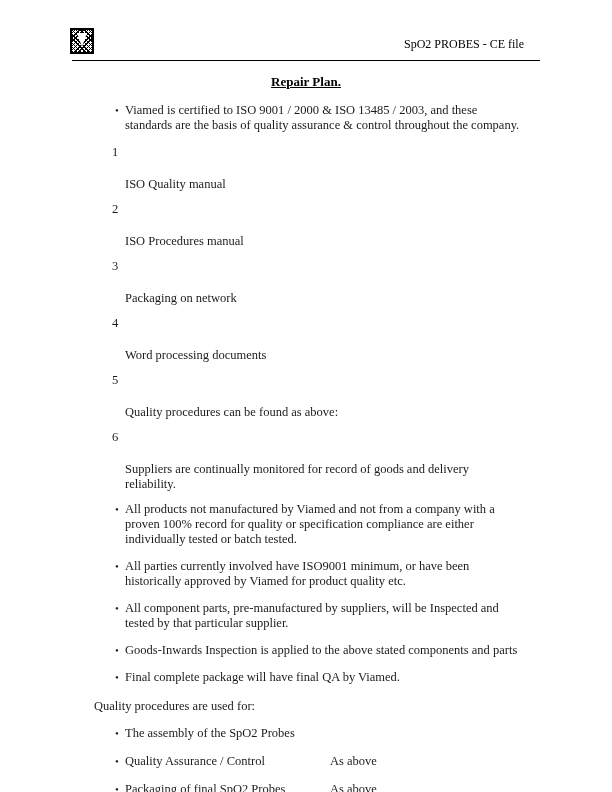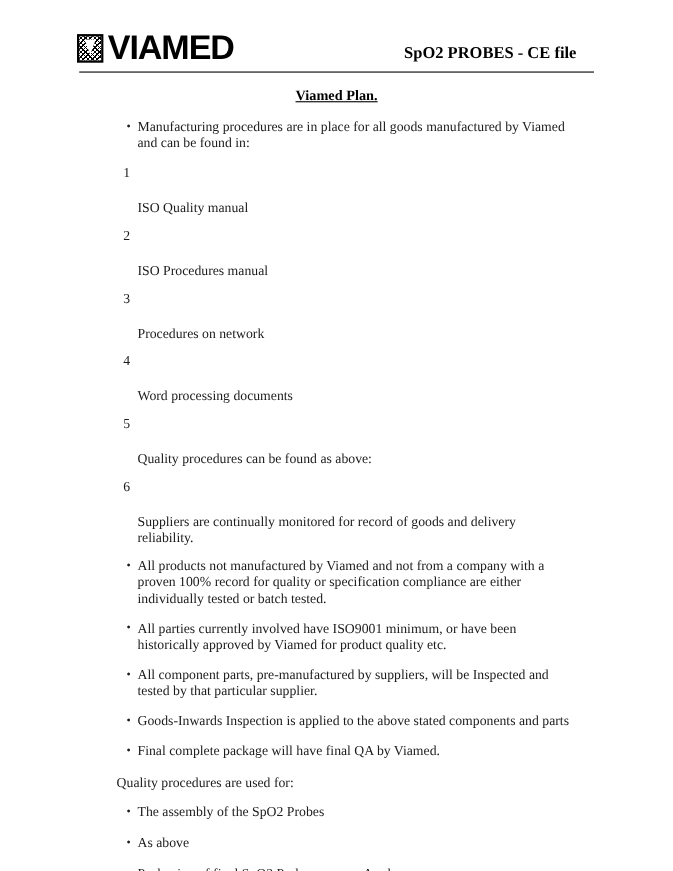--- a/index.html
+++ b/index.html
@@ -56,22 +56,22 @@
   }
   .logo-text {
     font-family: "Liberation Sans", "DejaVu Sans", sans-serif;
     font-weight: 700;
     font-size: 31px;
     letter-spacing: -1px;
     line-height: 1;
     color: #000;
   }
   .header-title {
-    font-weight: 700;
-    font-size: 15px;
+    font-weight: 400;
+    font-size: 12px;
     padding-bottom: 2px;
     color: #000;
   }
   .header-rule {
     border: none;
     border-top: 1.6px solid #000;
     margin: 6px 72px 0 72px;
   }
 
   
@@ -110,21 +110,21 @@
     flex: 0 0 auto;
     width: 13px;
     margin-left: 22px;
   }
   .num-text {
     flex: 1 1 auto;
     max-width: 398px;
     margin-top: 32px;
   }
   .procedures-heading {
-    margin: 14px 0 12px 16px;
+    margin: 14px 0 12px 4px;
   }
   .proc-row {
     display: flex;
     margin-bottom: 13px;
   }
   .proc-label {
     flex: 0 0 auto;
     width: 205px;
   }
   .proc-value {
@@ -148,49 +148,48 @@
   }
 </style>
 </head>
 <body>
 
 <div class="page">
 
   <div class="header">
     <div class="logo">
       <span class="logo-icon"></span>
-      <span class="logo-text">VIAMED</span>
     </div>
     <div class="header-title">SpO2 PROBES - CE file</div>
   </div>
 
   <hr class="header-rule">
 
-  <div class="doc-heading">Viamed Plan.</div>
+  <div class="doc-heading">Repair Plan.</div>
 
   <div class="content">
 
     <div class="bullet-block">
       <span class="bullet-marker">•</span>
       <div class="bullet-text">
-        <div>Manufacturing procedures are in place for all goods manufactured by Viamed and can be found in:</div>
+        <div>Viamed is certified to ISO 9001 / 2000 &amp; ISO 13485 / 2003, and these standards are the basis of quality assurance &amp; control throughout the company.</div>
       </div>
     </div>
 
     <div class="num-item">
       <span class="num-label">1</span>
       <span class="num-text">ISO Quality manual</span>
     </div>
     <div class="num-item">
       <span class="num-label">2</span>
       <span class="num-text">ISO Procedures manual</span>
     </div>
     <div class="num-item">
       <span class="num-label">3</span>
-      <span class="num-text">Procedures on network</span>
+      <span class="num-text">Packaging on network</span>
     </div>
     <div class="num-item">
       <span class="num-label">4</span>
       <span class="num-text">Word processing documents</span>
     </div>
     <div class="num-item">
       <span class="num-label">5</span>
       <span class="num-text">Quality procedures can be found as above:</span>
     </div>
     <div class="num-item">
@@ -220,20 +219,21 @@
     </div>
 
     <div class="procedures-heading">Quality procedures are used for:</div>
 
     <div class="proc-row bullet-block">
       <span class="bullet-marker">•</span>
       <span class="proc-label">The assembly of the SpO2 Probes</span>
     </div>
     <div class="proc-row bullet-block">
       <span class="bullet-marker">•</span>
+      <span class="proc-label">Quality Assurance / Control</span>
       <span class="proc-value">As above</span>
     </div>
     <div class="proc-row bullet-block">
       <span class="bullet-marker">•</span>
       <span class="proc-label">Packaging of final SpO2 Probes</span>
       <span class="proc-value">As above</span>
     </div>
 
   </div>
 

